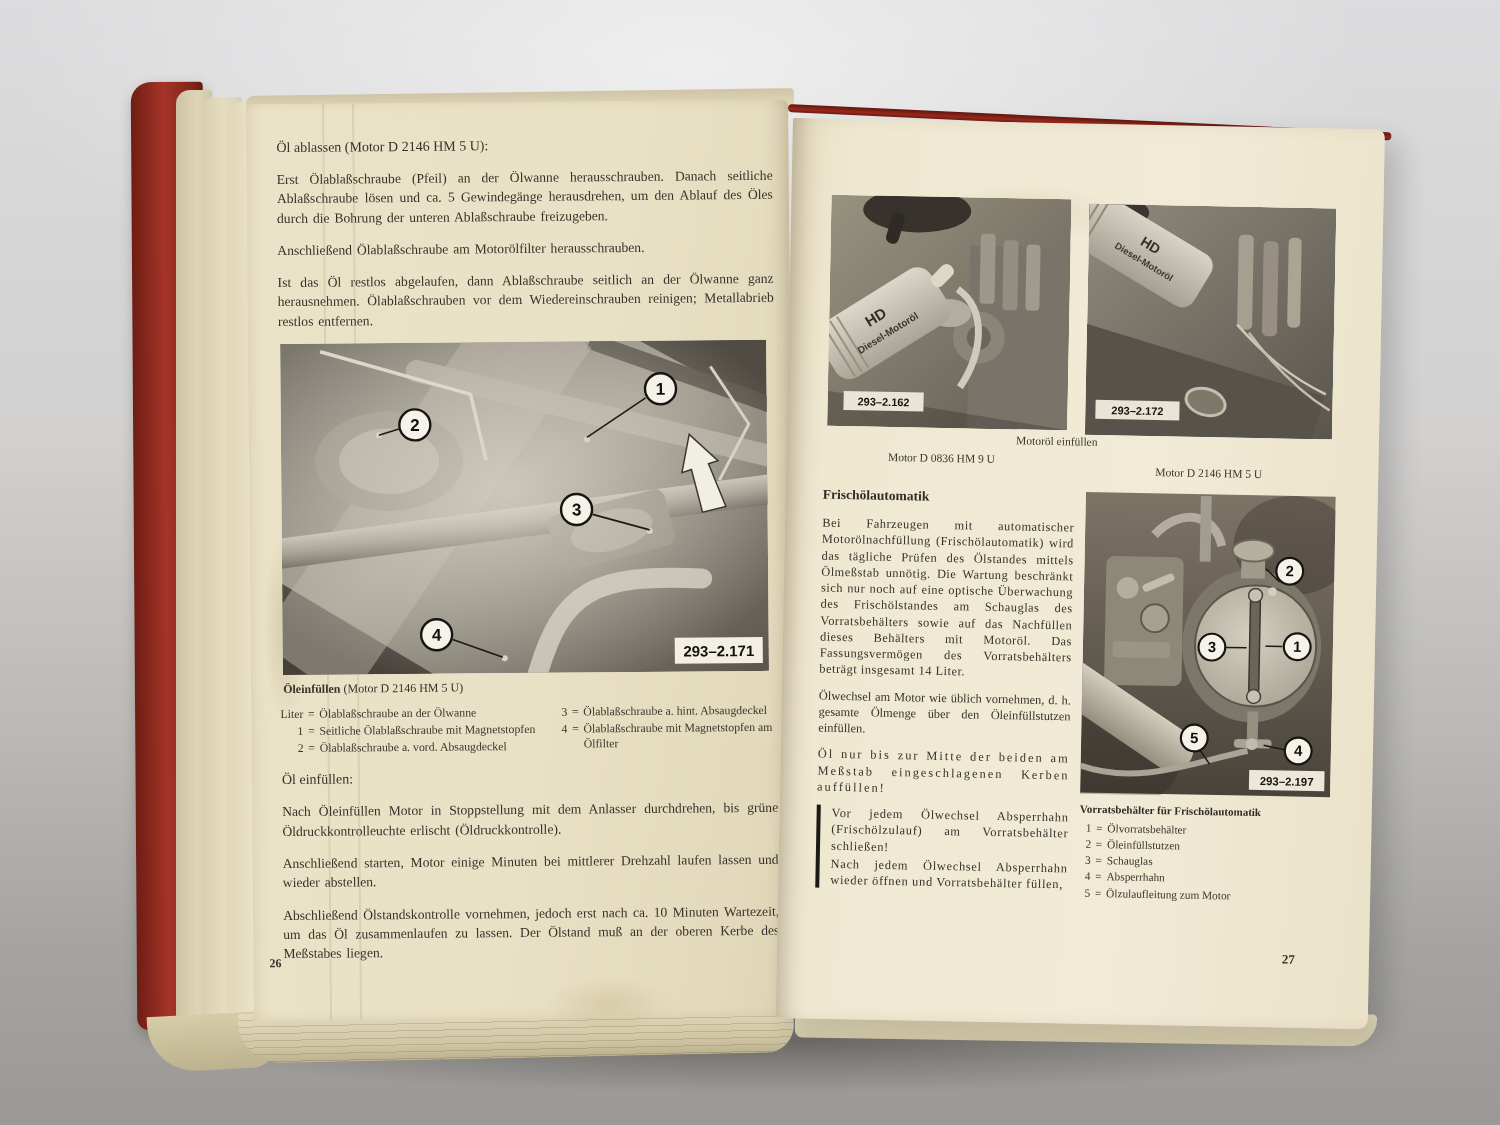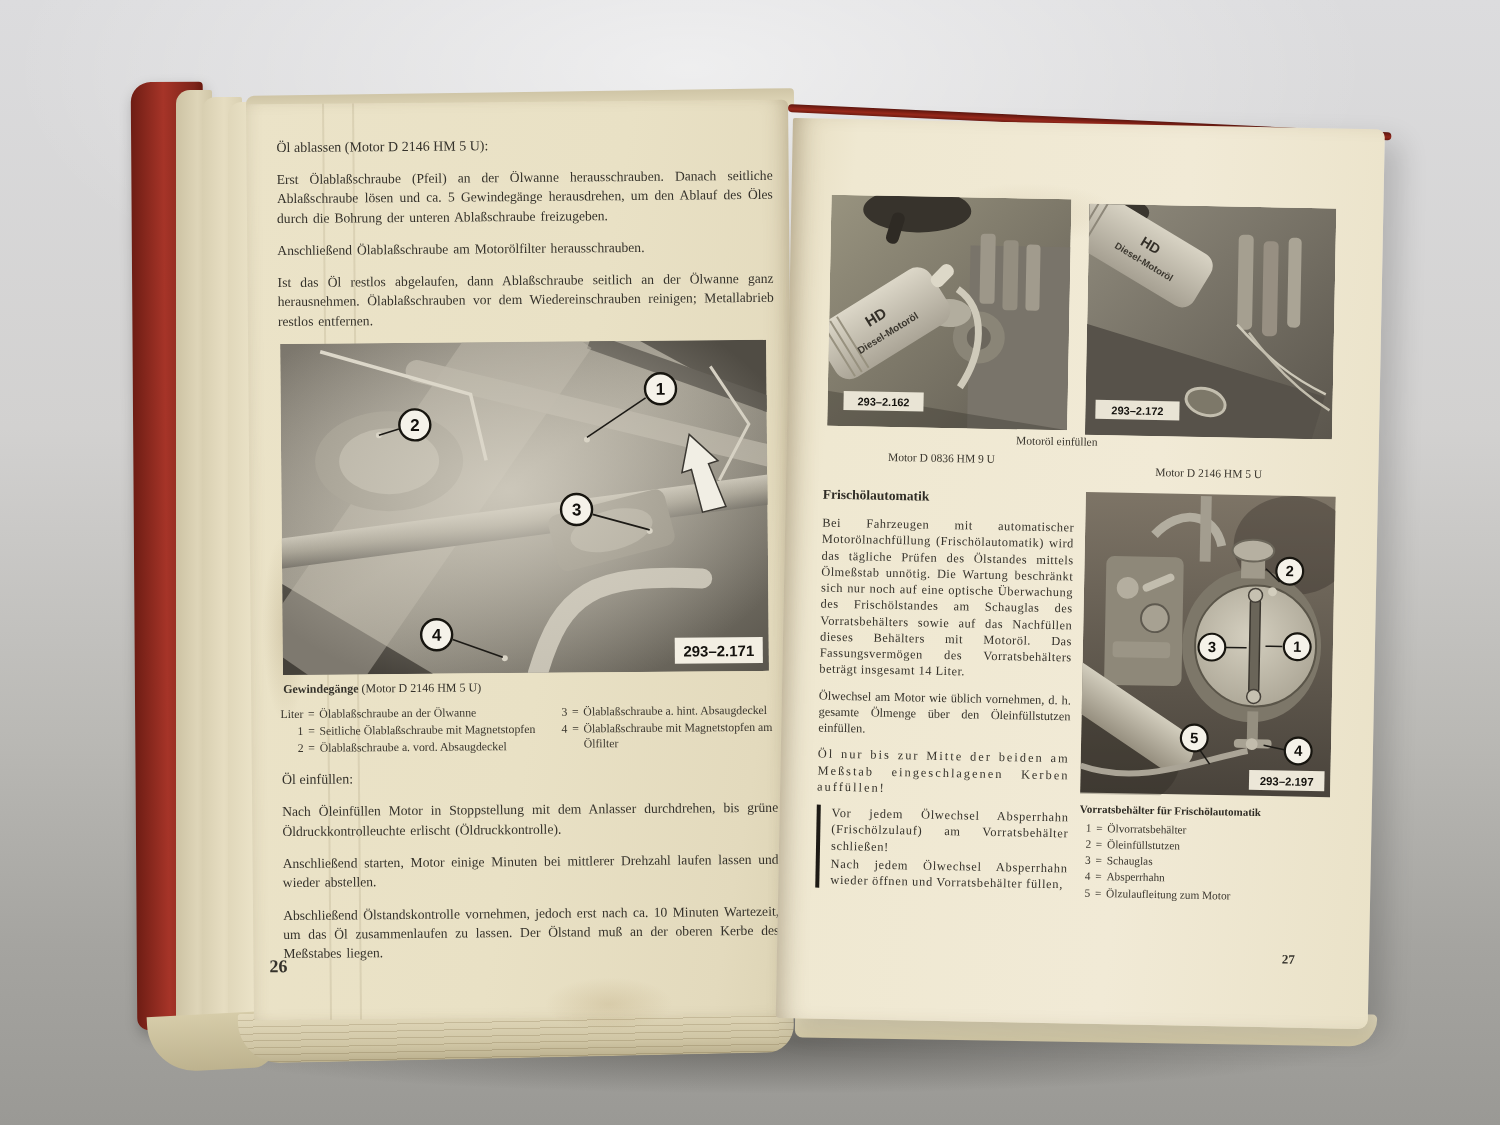--- a/index.html
+++ b/index.html
@@ -54,21 +54,21 @@
   .lp-figcap{font-size:12px;margin:7px 0 10px 0;}
   .b{font-weight:bold;}
   .lp-legend{display:flex;font-size:11.8px;line-height:1.28;margin-left:-14px;width:512px;color:#3a362e;}
   .lg-col1{width:272px;}
   .lg-col2{width:230px;margin-left:10px;}
   .lg-row{display:grid;grid-template-columns:34px 16px auto;margin-bottom:2px;}
   .lg-col2 .lg-row{grid-template-columns:16px 16px auto;}
   .lg-k{text-align:right;}
   .lg-s{text-align:center;}
   .lp-h2{font-size:14px;margin:14px 0 14px 0;}
-  .lp-pagenum{left:16px;top:852px;font-size:18px;font-weight:bold;color:#35322b;}
+  .lp-pagenum{left:16px;top:852px;font-size:12px;font-weight:bold;color:#35322b;}
   
   .rp-photo{overflow:hidden;}
   .rp-photo svg{display:block;}
   .rp-photo1{left:40px;top:76px;width:240px;height:231px;}
   .rp-photo2{left:298px;top:80px;width:247px;height:231px;}
   .rp-cap{font-size:11.5px;color:#3a362e;text-align:center;}
   .rp-capcenter{left:150px;top:312px;width:240px;}
   .rp-cap1{left:30px;top:331px;width:250px;}
   .rp-cap2{left:300px;top:341px;width:245px;}
   .rp-h{left:37px;top:368px;font-size:13.5px;font-weight:bold;color:#2f2c25;}
@@ -176,21 +176,21 @@
             <circle r="15.5" fill="#f5f2e9" stroke="#17150f" stroke-width="2.4"></circle>
             <text y="6" text-anchor="middle" font-size="17" class="svg-callout">4</text>
           </g>
           <g>
             <rect x="392" y="297" width="88" height="26" fill="#f3efe3"></rect>
             <text x="436" y="316" text-anchor="middle" font-size="15" class="svg-label">293–2.171</text>
           </g>
         </svg>
 
         <p class="lp-figcap">
-          <span class="b">Gewindegänge</span>
+          <span class="b">Öleinfüllen</span>
           <span>(Motor D 2146 HM 5 U)</span>
         </p>
 
         <div class="lp-legend">
           <div class="lg-col1">
             <div class="lg-row">
               <span class="lg-k">Liter</span>
               <span class="lg-s">=</span>
               <span>Ölablaßschraube an der Ölwanne</span>
             </div>

